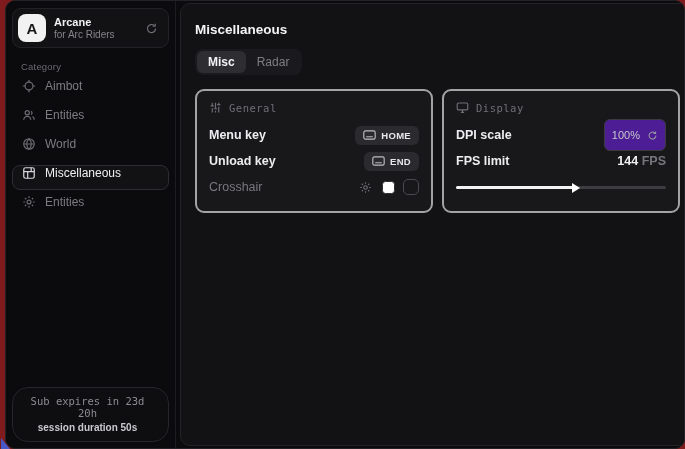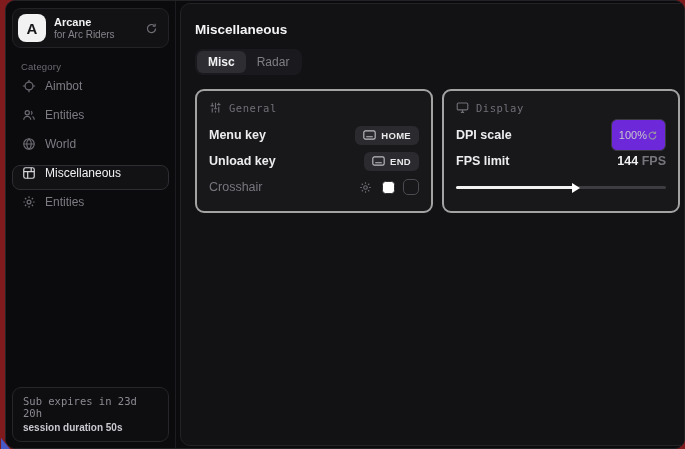--- a/index.html
+++ b/index.html
@@ -55,23 +55,24 @@
   }
   .nav-item .nav-ic { display:flex; color:#6a6a71; }
   .nav-item.active {
     color:#f1f1f3;
     background:#121215;
     border-color:#2d2d33;
   }
   .nav-item.active .nav-ic { color:#d6d6da; }
   .status-card {
     margin-top:auto;
-    border:1px solid #26262b; border-radius:9px;
+    border:1px solid #26262b; border-radius:16px;
     background:#0e0e11;
     padding:7px 16px 8px 10px;
+    text-align:center;
   }
   .status-line1 {
     font-family:"DejaVu Sans Mono", monospace;
     font-size:10.5px; color:#8b8b92; margin-bottom:3px;
   }
   .status-line2 { font-size:10px; font-weight:bold; color:#c9c9cf; }
   
   .main {
     flex:1; margin:2px 2px 2px 4px;
     background:#121214;
@@ -120,22 +121,22 @@
   .crosshair-controls { display:flex; align-items:center; gap:8px; }
   .swatch {
     width:13px; height:13px; border-radius:3.5px;
     background:#ffffff; border:1px solid #2e2e33; cursor:pointer;
   }
   .checkbox {
     width:16px; height:16px; border-radius:5px;
     border:1.5px solid #4a4a50; background:transparent; cursor:pointer;
   }
   .dpi-control {
-    display:inline-flex; align-items:center; 
-    border:1px solid #3a3a3f; background:#6d28d9;
+    display:inline-flex; align-items:center; gap:7px;
+    border:1px solid #3a3a3f; background:#4c1d95;
     border-radius:6px; padding:9px 7px; cursor:pointer;
   }
   .dpi-value { font-size:11px; color:#c7c7cc; }
   .dpi-control .ric { color:#9a9aa0; display:flex; }
   .fps-value { font-size:12.5px; }
   .fps-num { font-weight:bold; color:#f0f0f2; }
   .fps-unit { color:#76767d; font-weight:bold; }
   .slider { position:relative; height:14px; margin-top:7px; cursor:pointer; }
   .slider-track {
     position:absolute; left:0; right:0; top:6px; height:2.5px;

